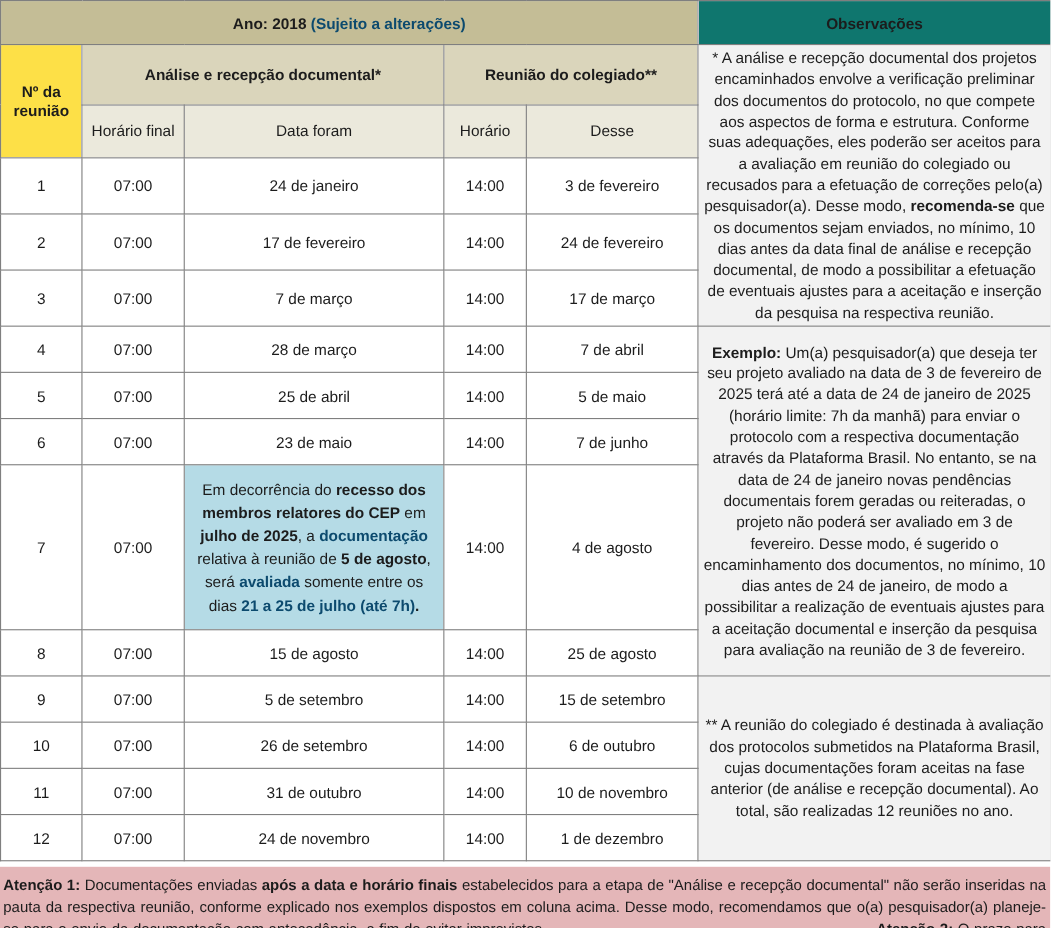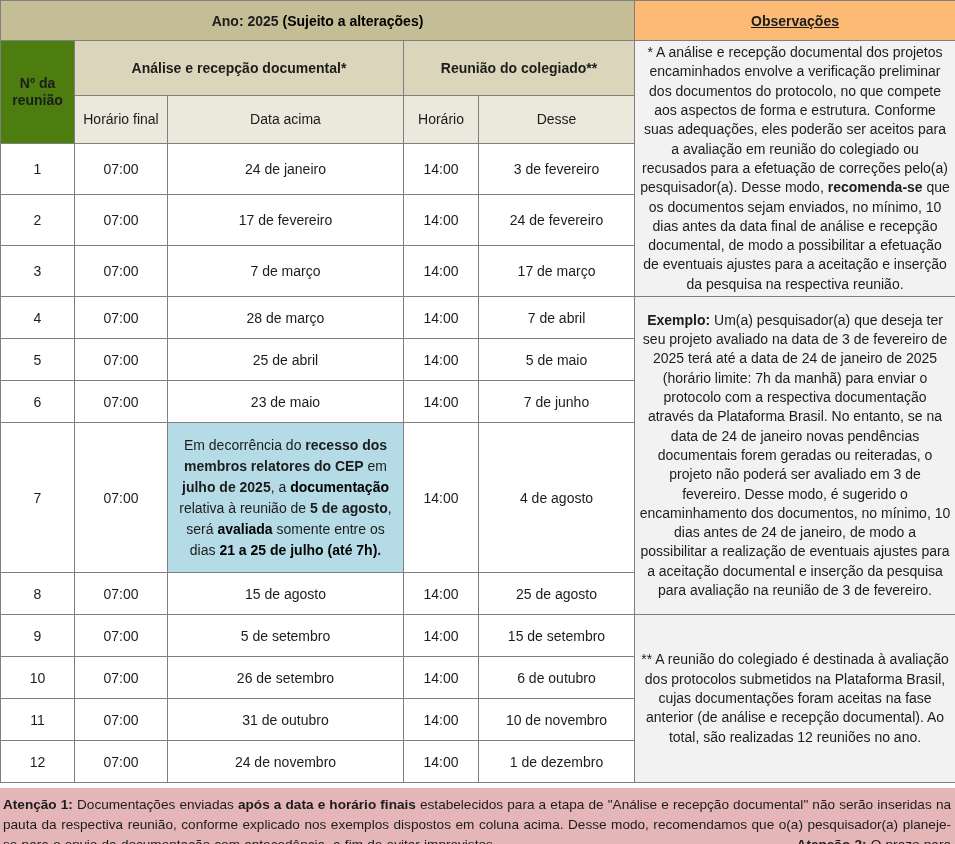--- a/index.html
+++ b/index.html
@@ -9,22 +9,22 @@
     color:#1c1c1c;background:#ffffff;position:relative;
   }
   table.sched{border-collapse:collapse;table-layout:fixed;width:955px;}
   table.sched td{
     border:1px solid #7f7f7f;
     text-align:center;vertical-align:middle;
     padding:2px 4px;font-size:14px;overflow:hidden;
   }
   
   .c-year{background:#c4bd96;font-weight:bold;font-size:14.5px;}
-  .c-obs-h{background:#fdba74;font-weight:bold;font-size:14.5px;text-decoration:underline;}
-  .c-num{background:#4d7c0f;font-weight:bold;text-align:left;padding-left:3px;line-height:1.25;}
+  .c-obs-h{background:#0f766e;font-weight:bold;font-size:14.5px;}
+  .c-num{background:#fde047;font-weight:bold;text-align:left;padding-left:3px;line-height:1.25;}
   .c-group{background:#dad5bb;font-weight:bold;}
   .c-sub{background:#ebe9dc;}
   .r-top{height:40px;}
   .r-group{height:45px;}
   .r-sub{height:40px;}
   .r-data{height:42px;}
   .r-data td{background:#ffffff;}
   .r-recess{height:150px;}
   
   .c-obsbody{
@@ -32,21 +32,21 @@
     font-size:12.4px;line-height:1.38;
     padding:4px 6px;text-align:center;margin-top:22px;
   }
   
   .c-recess{
     background:#b5dbe6 !important;
     font-size:14px;line-height:1.5;
     padding:6px 14px;text-align:center;
   }
   .b{font-weight:bold;}
-  .red{color:#000000;font-weight:bold;}
+  .red{color:#0c4a6e;font-weight:bold;}
   
   .attention{
     background:#e4b6b8;
     margin-top:5px;
     padding:7px 4px 7px 3px;
     font-size:13.6px;line-height:1.47;
     text-align:justify;
     min-height:88px;
   }
   .gap{display:inline-block;width:300px;}
@@ -60,34 +60,34 @@
       <col style="width:74px">
         <col style="width:93px">
         <col style="width:236px">
       <col style="width:75px">
         <col style="width:156px">
         <col style="width:321px">
     </colgroup>
 
     <tbody>
         <tr class="r-top">
-      <td class="c-year" colspan="5"><span>Ano: 2025</span> <span class="red">(Sujeito a alterações)</span></td>
+      <td class="c-year" colspan="5"><span>Ano: 2018</span> <span class="red">(Sujeito a alterações)</span></td>
       <td class="c-obs-h">Observações</td>
     </tr>
 
     <tr class="r-group">
       <td class="c-num" rowspan="2">Nº da reunião</td>
       <td class="c-group" colspan="2">Análise e recepção documental*</td>
       <td class="c-group" colspan="2">Reunião do colegiado**</td>
       <td class="c-obsbody" rowspan="5"><span>* A análise e recepção documental dos projetos encaminhados envolve a verificação preliminar dos documentos do protocolo, no que compete aos aspectos de forma e estrutura. Conforme suas adequações, eles poderão ser aceitos para a avaliação em reunião do colegiado ou recusados para a efetuação de correções pelo(a) pesquisador(a). Desse modo, </span><span class="b">recomenda-se</span><span> que os documentos sejam enviados, no mínimo, 10 dias antes da data final de análise e recepção documental, de modo a possibilitar a efetuação de eventuais ajustes para a aceitação e inserção da pesquisa na respectiva reunião.</span></td>
     </tr>
 
     <tr class="r-sub">
       <td class="c-sub">Horário final</td>
-      <td class="c-sub">Data acima</td>
+      <td class="c-sub">Data foram</td>
       <td class="c-sub">Horário</td>
       <td class="c-sub">Desse</td>
     </tr>
 
     <tr class="r-data">
       <td>1</td>
       <td>07:00</td>
       <td>24 de janeiro</td>
       <td>14:00</td>
       <td>3 de fevereiro</td>

